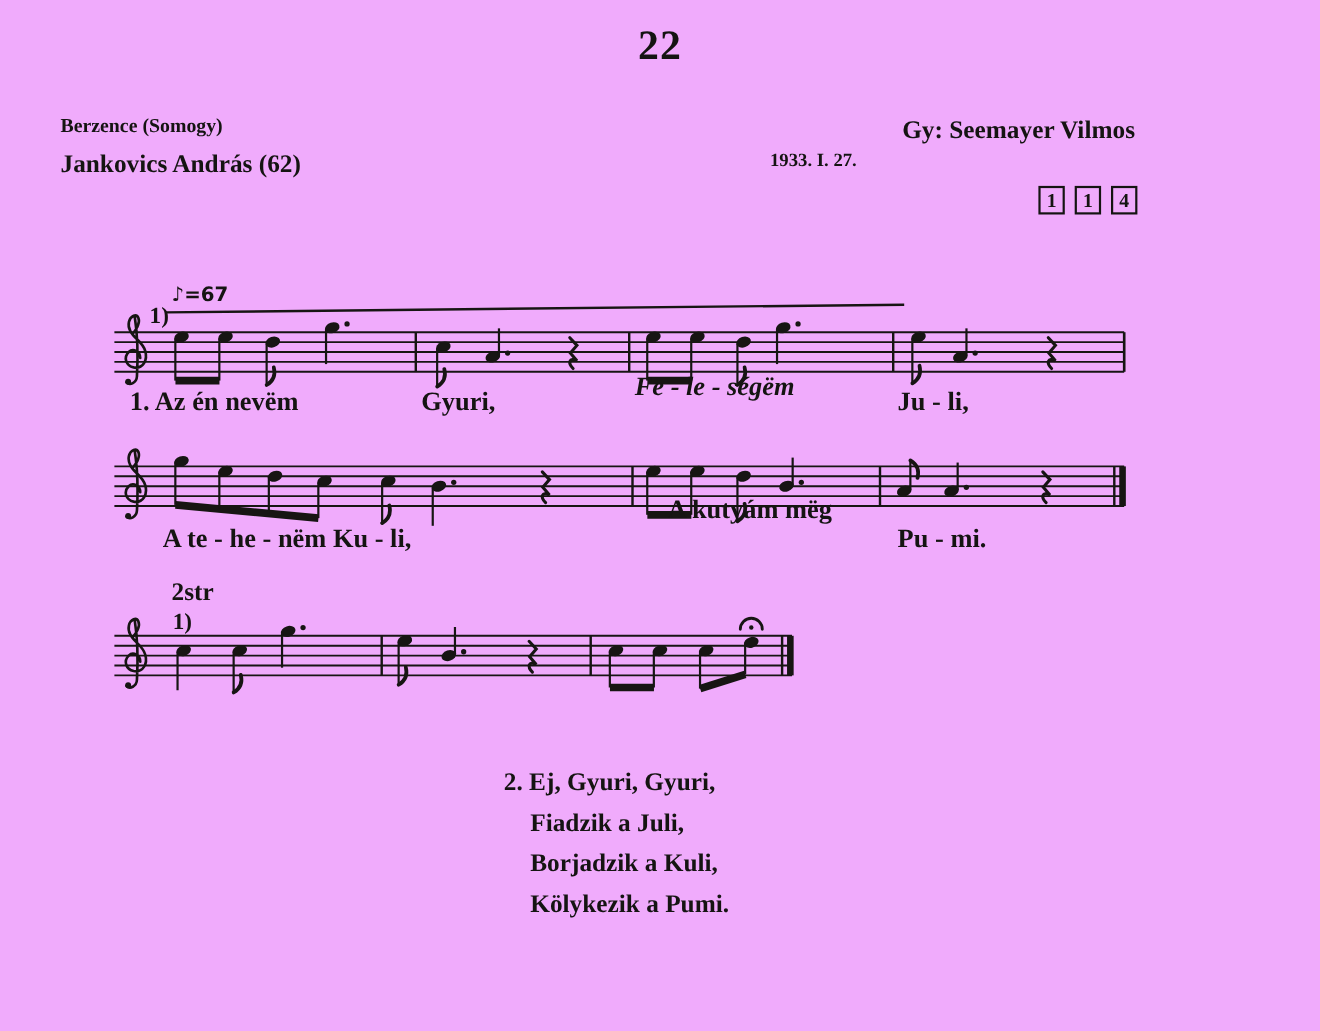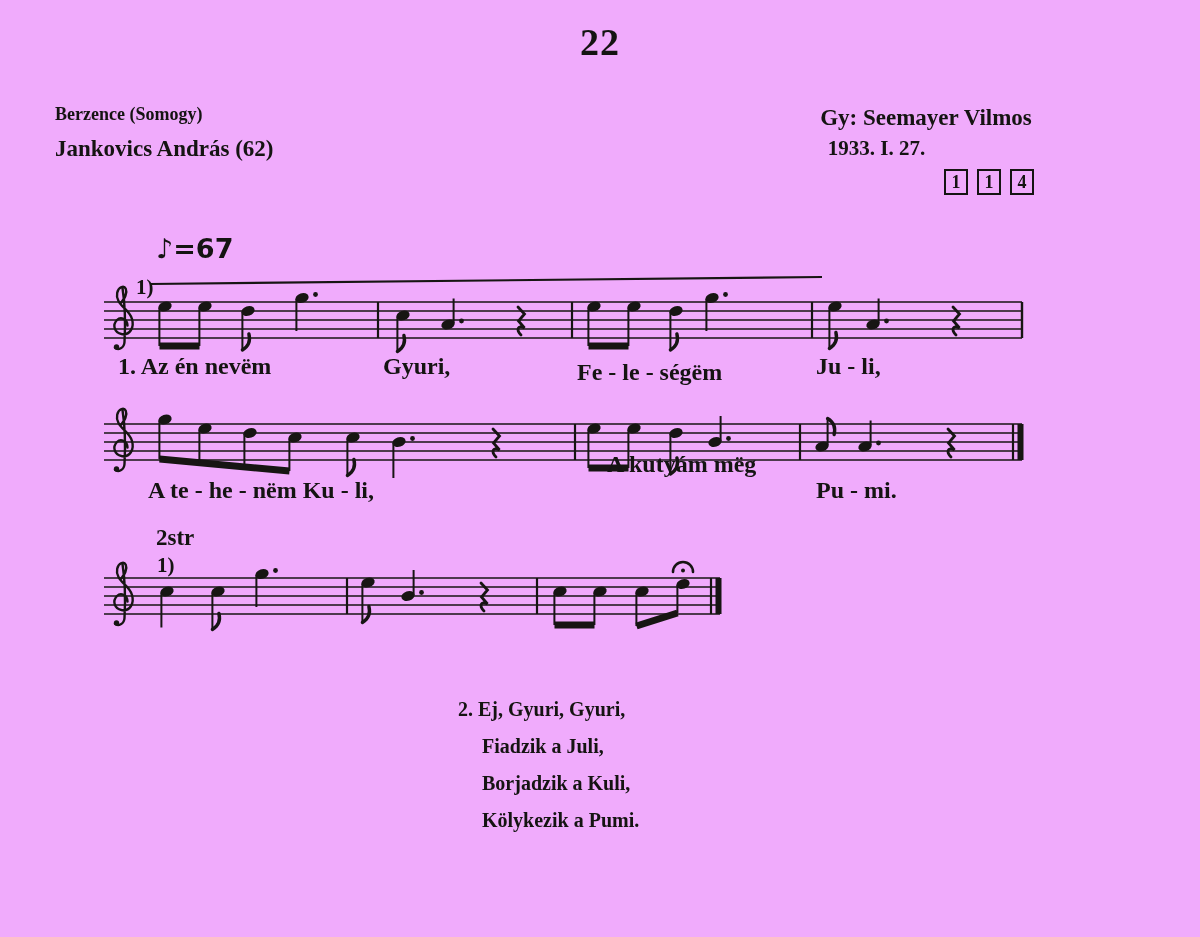--- a/index.html
+++ b/index.html
@@ -6,33 +6,33 @@
   .page{
     position:relative; width:1200px; height:937px;
     background:#f0abfc; color:#151412; overflow:hidden;
     font-family:"Liberation Serif", serif;
   }
   .t{position:absolute; font-weight:700; white-space:pre; line-height:1.1;}
   #title{left:0; top:22px; width:1200px; text-align:center; font-size:38px; letter-spacing:1px;}
   #hl1{left:55px; top:105px; font-size:18px;}
   #hl2{left:55px; top:136px; font-size:23px;}
   #hr1{left:700px; top:105px; width:452px; text-align:center; font-size:23px;}
-  #hr2{left:700px; top:137px; width:353px; text-align:center; font-size:21px;}
+  #hr2{left:700px; top:137px; width:353px; text-align:left; font-size:17px;}
   #boxes{position:absolute; left:944px; top:169px; display:flex; gap:9px;}
   .nbox{
     width:20px; height:22px; border:2.5px solid #151412;
     display:flex; align-items:center; justify-content:center;
     font-size:18px; font-weight:700; font-family:"Liberation Serif", serif;
   }
-  #tempo{left:156px; top:234px; font-size:27px; font-family:"DejaVu Sans", sans-serif;}
+  #tempo{left:156px; top:259px; font-size:18px; font-family:"DejaVu Sans", sans-serif;}
   #sys1-label{left:136px; top:276px; font-size:21px;}
   #sys3-strophe{left:156px; top:525px; font-size:23px;}
   #sys3-label{left:157px; top:554px; font-size:21px;}
   .lyric{position:absolute; font-size:24px; font-weight:700; white-space:pre; line-height:1;}
-  .verse-line{position:absolute; font-size:20px; font-weight:700; white-space:pre;}
+  .verse-line{position:absolute; font-size:23px; font-weight:700; white-space:pre;}
   #v1{left:458px; top:698px;}
   #v2{left:482px; top:735px;}
   #v3{left:482px; top:772px;}
   #v4{left:482px; top:809px;}
   #footer{left:55px; top:943px; font-size:26px;}
   #music{position:absolute; left:0; top:0;}
 </style>
 </head>
 <body>
 
@@ -261,18 +261,18 @@
   <div class="t" id="sys3-label">1)</div>
 
   <div class="verse-line" id="v1">2. Ej, Gyuri, Gyuri,</div>
   <div class="verse-line" id="v2">Fiadzik a Juli,</div>
   <div class="verse-line" id="v3">Borjadzik a Kuli,</div>
   <div class="verse-line" id="v4">Kölykezik a Pumi.</div>
 
   <div class="t" id="footer">Másolat.</div>
 <div class="lyric" style="left: 118px; top: 354px;">1. Az én nevëm</div>
     <div class="lyric" style="left: 383px; top: 354px;">Gyuri,</div>
-    <div class="lyric" style="left: 577px; top: 360px;">Fe - le - ségëm</div>
+    <div class="lyric" style="left: 577px; top: 340px; font-style: italic;">Fe - le - ségëm</div>
     <div class="lyric" style="left: 816px; top: 354px;">Ju - li,</div>
     <div class="lyric" style="left: 148px; top: 478px;">A te - he - nëm Ku - li,</div>
     <div class="lyric" style="left: 577px; top: 452px; margin-left: 30px;">A kutyám mëg</div>
     <div class="lyric" style="left: 816px; top: 478px;">Pu - mi.</div>
   </div>
 
 </body></html>

